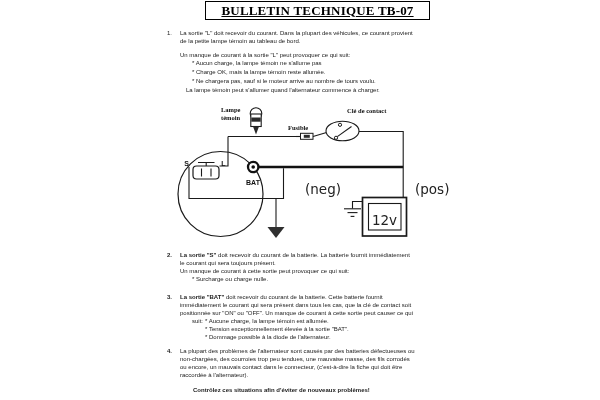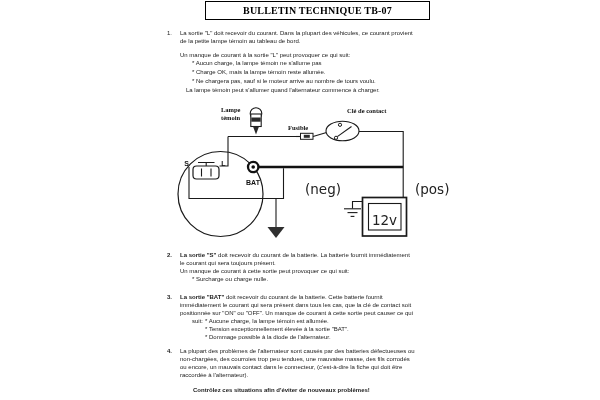--- a/index.html
+++ b/index.html
@@ -1,21 +1,21 @@
 <!DOCTYPE html>
 <html><head>
 <meta charset="utf-8">
 <style>
   html,body{margin:0;padding:0;background:#fff;}
   #page{position:relative;width:600px;height:400px;background:#ffffff;overflow:hidden;
         font-family:"Liberation Sans",sans-serif;color:#1e1e1e;}
   .titlebox{position:absolute;left:205px;top:1px;width:223px;height:17px;
             border:1.6px solid #000;display:flex;align-items:center;justify-content:center;}
-  .titletext{font-family:"Liberation Serif",serif;font-weight:bold;font-size:10px;
-             letter-spacing:.2px;color:#000;white-space:nowrap;}
+  .titletext{font-family:"Liberation Serif",serif;font-weight:bold;font-size:13px;
+             letter-spacing:.2px;color:#000;white-space:nowrap;text-decoration:underline;}
   .tl{position:absolute;font-size:6px;line-height:7px;white-space:nowrap;color:#222;}
   .b{font-weight:bold;}
   svg{position:absolute;left:150px;top:100px;}
   svg text{font-family:"Liberation Serif",serif;fill:#111;}
   .comp-label{font-weight:bold;font-size:6.5px;}
   .term-label{font-family:"Liberation Sans",sans-serif;font-weight:bold;font-size:7px;}
   .hand{font-family:"DejaVu Sans",sans-serif;font-size:13.5px;fill:#222;}
   .wire{stroke:#1a1a1a;stroke-width:1.1;fill:none;}
   .wire-thick{stroke:#111;stroke-width:2.7;fill:none;}
   .shape{stroke:#1a1a1a;fill:#fff;}

